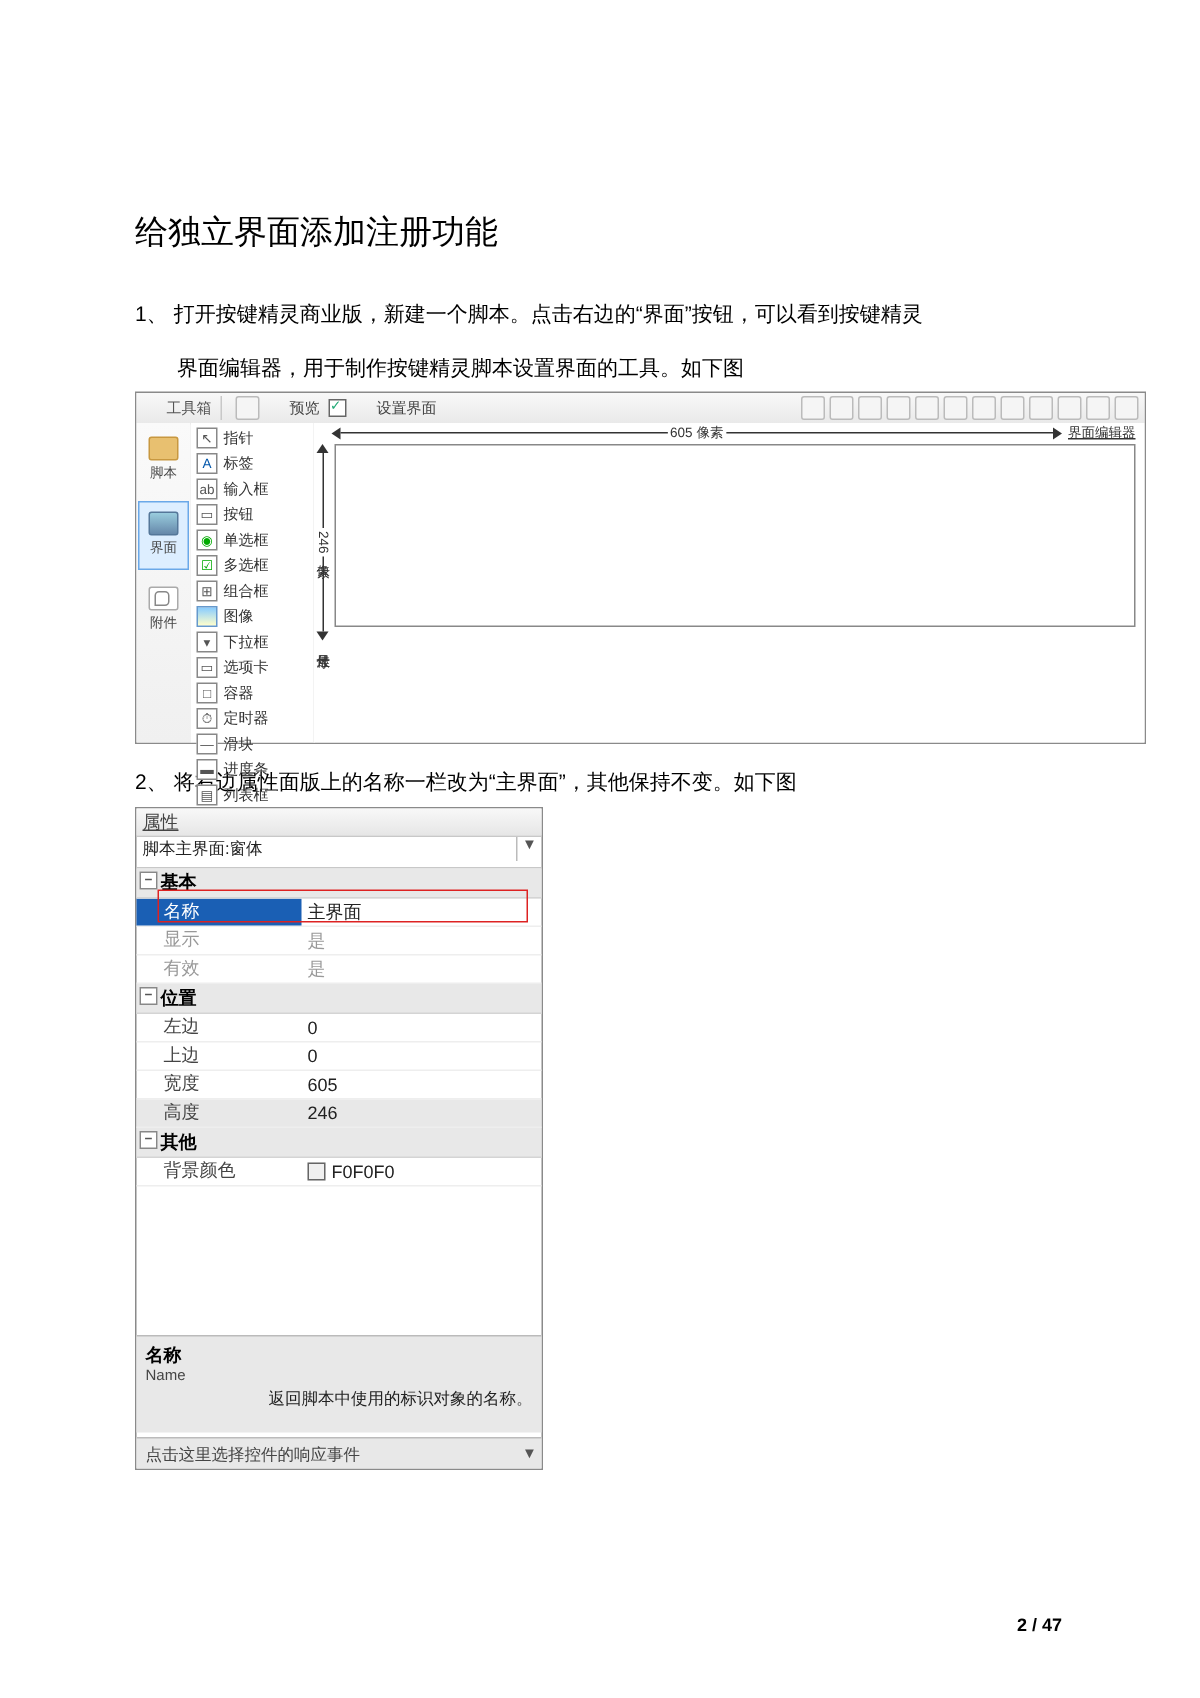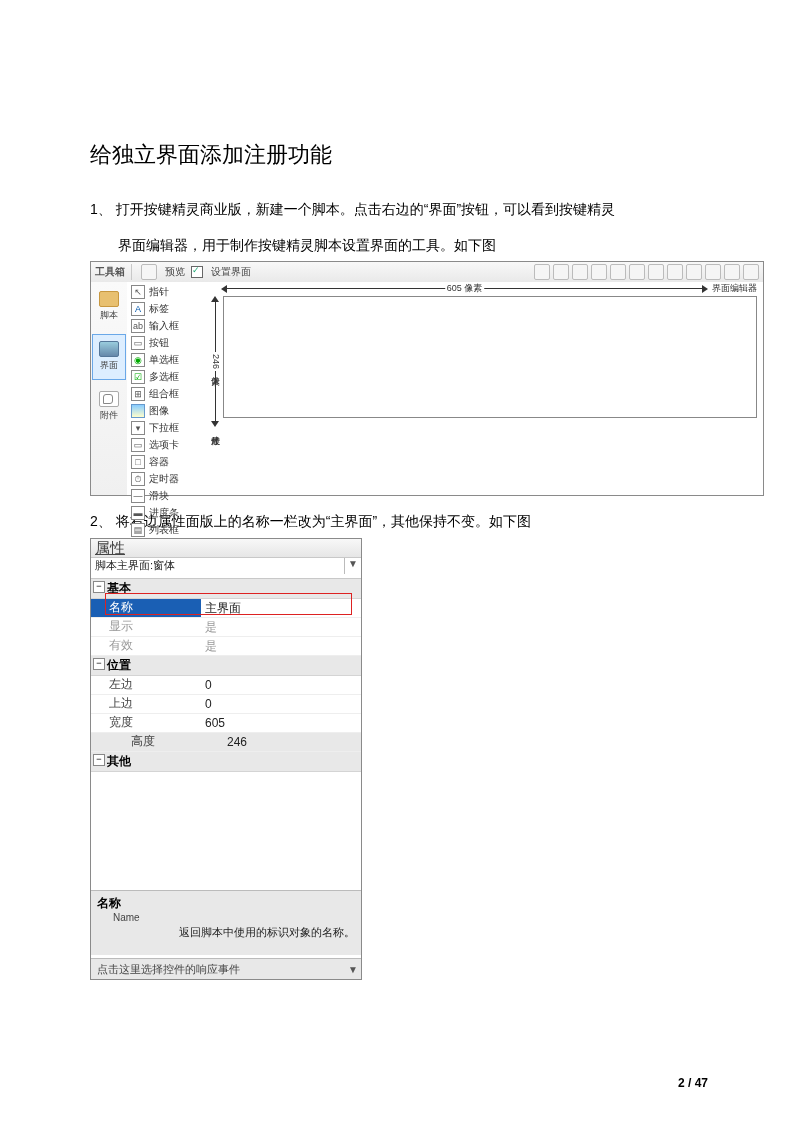--- a/index.html
+++ b/index.html
@@ -6,76 +6,76 @@
   body { width: 800px; height: 1132px; font-family: "Microsoft YaHei", "SimSun", sans-serif; color: #000; position: relative; }
   .page { padding: 140px 90px 60px 90px; }
   h1 { font-size: 22px; font-weight: normal; margin: 0 0 28px 0; }
   .para { font-size: 14px; line-height: 1.6; margin: 0 0 6px 0; text-indent: 0; }
   .para .num { margin-right: 4px; }
   .indent-follow { margin-left: 28px; font-size: 14px; line-height: 1.6; margin-bottom: 4px; }
 
   
   .shot1 { margin: 4px 0 8px 0; border: 1px solid #8a8a8a; background: #fff; width: 672px; height: 233px; position: relative; font-size: 11px; color: #333; }
   .s1-top { position: absolute; left: 0; right: 0; top: 0; height: 20px; background: linear-gradient(#f8f8f8,#e9e9e9); border-bottom: 1px solid #c3c3c3; display: flex; align-items: center; }
-  .s1-top .lbl { font-size: 10px; color: #555; margin-left: 4px; font-weight: bold; }
+  .s1-top .lbl { font-size: 10px; color: #555; margin-left: 20px; }
   .s1-top .divider { width: 1px; height: 16px; background: #c8c8c8; margin: 0 6px; }
   .s1-top .mini { width: 14px; height: 14px; border: 1px solid #bbb; background: #f5f5f5; margin-left: 3px; border-radius: 2px; }
   .s1-top .chk { width: 10px; height: 10px; border: 1px solid #666; margin-left: 6px; background: #fff; position: relative; }
   .s1-top .chk::after { content: "✓"; font-size: 9px; color: #2a7; position: absolute; top: -2px; left: 0; }
-  .s1-top .txt { margin-left: 8px; font-size: 10px; color: #444; }
+  .s1-top .txt { margin-left: 20px; font-size: 10px; color: #444; }
   .s1-top .spacer { flex: 1; }
   .s1-sidebar { position: absolute; left: 0; top: 20px; bottom: 0; width: 36px; background: linear-gradient(#fafafa,#f0f0f0); border-right: 1px solid #d0d0d0; display: flex; flex-direction: column; align-items: center; padding-top: 2px; }
   .s1-sidebar .item { width: 32px; height: 44px; display: flex; flex-direction: column; align-items: center; justify-content: center; margin-bottom: 4px; border: 1px solid transparent; text-align: right; }
   .s1-sidebar .item.sel { border: 1px solid #6aa8e8; background: #def; }
   .s1-sidebar .ico { width: 18px; height: 14px; border-radius: 2px; }
   .ico-script { background: #e8c070; border: 1px solid #c89840; }
   .ico-ui { background: linear-gradient(#9cd, #68a); border: 1px solid #579; }
   .ico-attach { background: #fff; border: 1px solid #aaa; position: relative; }
   .ico-attach::after { content: ""; position: absolute; left: 3px; top: 2px; width: 8px; height: 8px; border: 1px solid #888; border-radius: 3px 3px 3px 0; }
   .s1-sidebar .item span { font-size: 9px; margin-top: 2px; color: #444; }
   .s1-toolbox { position: absolute; left: 36px; top: 20px; bottom: 0; width: 82px; background: #fff; border-right: 1px solid #d0d0d0; padding-top: 2px; }
   .s1-toolbox .row { height: 17px; display: flex; align-items: center; padding-left: 4px; }
   .s1-toolbox .row .ri { width: 12px; height: 12px; margin-right: 4px; display:inline-block; border:1px solid #888; background:#fff; font-size:9px; line-height:12px; text-align:center; color:#555; }
   .s1-toolbox .row span { font-size: 10px; color: #333; }
   .s1-canvas-area { position: absolute; left: 118px; right: 0; top: 20px; bottom: 0; background: #fff; }
-  .s1-ruler-h { position: absolute; left: 12px; right: 6px; top: 2px; height: 10px; display: flex; align-items: center; }
+  .s1-ruler-h { position: absolute; left: 12px; right: 6px; top: 2px; height: 10px; display: flex; align-items: center; text-decoration: underline; }
   .s1-ruler-h .bar { flex: 1; height: 0; border-top: 1px solid #333; position: relative; }
   .s1-ruler-h .arrowL, .s1-ruler-h .arrowR { width: 0; height: 0; border-top: 4px solid transparent; border-bottom: 4px solid transparent; }
   .s1-ruler-h .arrowL { border-right: 6px solid #333; }
   .s1-ruler-h .arrowR { border-left: 6px solid #333; }
   .s1-ruler-h .mid { position: absolute; left: 50%; top: -7px; transform: translateX(-50%); font-size: 9px; background: #fff; padding: 0 2px; }
   .s1-ruler-h .end { font-size: 9px; margin-left: 4px; }
   .s1-ruler-v { position: absolute; left: 0; top: 14px; width: 12px; bottom: 64px; display: flex; flex-direction: column; align-items: center; }
   .s1-ruler-v .arrowU, .s1-ruler-v .arrowD { width: 0; height: 0; border-left: 4px solid transparent; border-right: 4px solid transparent; }
   .s1-ruler-v .arrowU { border-bottom: 6px solid #333; }
   .s1-ruler-v .arrowD { border-top: 6px solid #333; }
   .s1-ruler-v .bar { flex: 1; width: 0; border-left: 1px solid #333; }
   .s1-ruler-v .vt { font-size: 9px; writing-mode: vertical-rl; margin: 2px 0; }
   .s1-canvas { position: absolute; left: 14px; top: 14px; right: 6px; height: 120px; border: 1px solid #888; background: #fff; }
 
   
   .shot2 { margin-top: 6px; border: 1px solid #8a8a8a; width: 270px; height: 440px; position: relative; background: #fff; font-size: 12px; }
-  .shot2 .title { height: 18px; background: linear-gradient(#f8f8f8,#e6e6e6); border-bottom: 1px solid #c8c8c8; font-size: 15px; padding-left: 4px; line-height: 18px; color: #444; text-decoration: underline; }
+  .shot2 .title { height: 18px; background: linear-gradient(#f8f8f8,#e6e6e6); border-bottom: 1px solid #c8c8c8; font-size: 12px; padding-left: 4px; line-height: 18px; color: #444; text-decoration: underline; }
   .shot2 .selectrow { height: 20px; border-bottom: 1px solid #c8c8c8; display: flex; padding-left: 4px; }
   .shot2 .selectrow span { flex: 1; font-size: 11px; color: #222; }
   .shot2 .selectrow .dd { width: 16px; height: 16px; border-left: 1px solid #bbb; text-align: center; font-size: 10px; color: #555; }
   .shot2 .grid { }
   .shot2 .cat { background: #e8e8e8; font-weight: bold; font-size: 12px; padding: 1px 0 1px 16px; position: relative; border-bottom: 1px solid #d4d4d4; }
   .shot2 .cat .marker { position: absolute; left: 2px; top: 2px; width: 10px; height: 10px; border: 1px solid #888; background: #fff; font-size: 9px; line-height: 9px; text-align: center; color: #555; }
   .shot2 .prop { display: flex; height: 18px; border-bottom: 1px solid #eee; }
-  .shot2 .prop.greyrow { background: #e8e8e8; padding-left: 22px; }
+  .shot2 .prop.greyrow { background: #e8e8e8; }
   .shot2 .prop .k { width: 92px; padding-left: 18px; font-size: 12px; color: #444; }
   .shot2 .prop .v { flex: 1; padding-left: 4px; font-size: 12px; color: #222; display:flex;align-items:center;}
   .shot2 .prop.sel .k { background: #1a5fb4; color: #fff; }
   .shot2 .prop.grey .k { color: #999; }
   .shot2 .prop.grey .v { color: #999; }
   .shot2 .redbox { position: absolute; border: 1px solid #d22; pointer-events: none; }
   .shot2 .desc { position: absolute; left: 0; right: 0; bottom: 24px; height: 56px; background: #e8e8e8; border-top: 1px solid #bbb; padding: 4px 6px; }
   .shot2 .desc .d1 { font-size: 12px; font-weight: bold; }
-  .shot2 .desc .d2 { font-size: 10px; color: #444; margin-left: 16px; }
+  .shot2 .desc .d2 { font-size: 10px; color: #444; }
   .shot2 .desc .d3 { font-size: 11px; color: #222; margin-top: 2px; text-align: right; }
   .shot2 .eventrow { position: absolute; left: 0; right: 0; bottom: 0; height: 20px; background: #e8e8e8; border-top: 1px solid #bbb; display: flex; align-items: center; padding-left: 6px; }
   .shot2 .eventrow span { flex: 1; font-size: 11px; color: #444; }
   .shot2 .eventrow .dd { width: 16px; text-align: center; font-size: 10px; color: #555; }
   .shot2 .swatch { width:10px;height:10px;border:1px solid #666;background:#f0f0f0;display:inline-block;margin-right:4px;}
 
   .footer { position: absolute; right: 92px; bottom: 42px; font-size: 12px; font-weight: bold; }
 </style>
 </head>
 <body>
@@ -250,20 +250,27 @@
         </div>
       <div class="prop">
           <div class="k">宽度</div>
           <div class="v">605</div>
         </div>
       <div class="prop greyrow">
           <div class="k">高度</div>
           <div class="v">246</div>
         </div>
       <div class="cat"><span class="marker">−</span><span>其他</span></div>
+      <div class="prop">
+          <div class="k">背景颜色</div>
+          <div class="v">
+            <span class="swatch"></span>
+            <span>F0F0F0</span>
+          </div>
+        </div>
     </div>
     <div class="redbox" style="left:14px; top:54px; width:245px; height:20px;"></div>
     <div class="desc">
       <div class="d1">名称</div>
       <div class="d2">Name</div>
       <div class="d3">返回脚本中使用的标识对象的名称。</div>
     </div>
     <div class="eventrow">
       <span>点击这里选择控件的响应事件</span>
       <div class="dd">▼</div>

